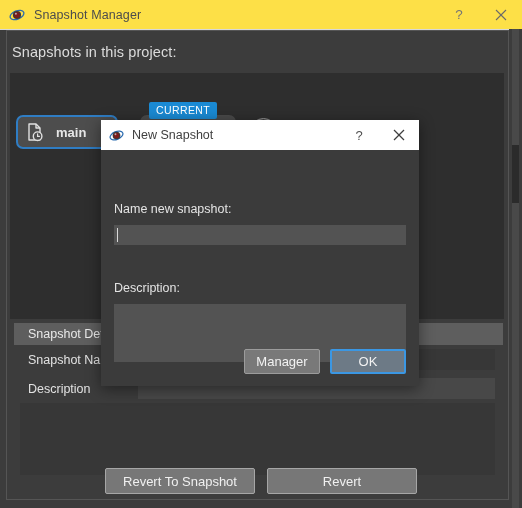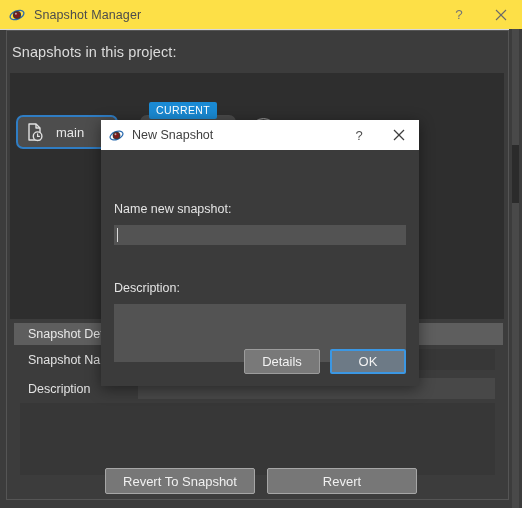--- a/index.html
+++ b/index.html
@@ -109,20 +109,21 @@
   .node .node-icon {
     width: 22px; height: 22px;
     flex: 0 0 auto;
     margin-right: 7px;
   }
   .node .node-label {
     font-size: 13px;
     color: #e6e6e6;
     white-space: nowrap;
     overflow: hidden;
+    font-weight: bold;
   }
 
   #node-main {
     left: 6px;
     top: 42px;
     width: 102px;
   }
   #node-main .node-label { padding-left: 3px; }
 
   #node-current {
@@ -514,18 +515,18 @@
 
     <div class="field-label">Name new snapshot:</div>
     <div class="text-input">
       <span class="caret"></span>
     </div>
 
     <div class="field-label">Description:</div>
     <div class="textarea-box"></div>
 
     <div class="dlg-buttons">
-      <div class="dlg-btn">Details</div>
+      <div class="dlg-btn">Manager</div>
       <div class="dlg-btn primary">OK</div>
     </div>
 
   </div>
 </div>
 
 </body></html>

